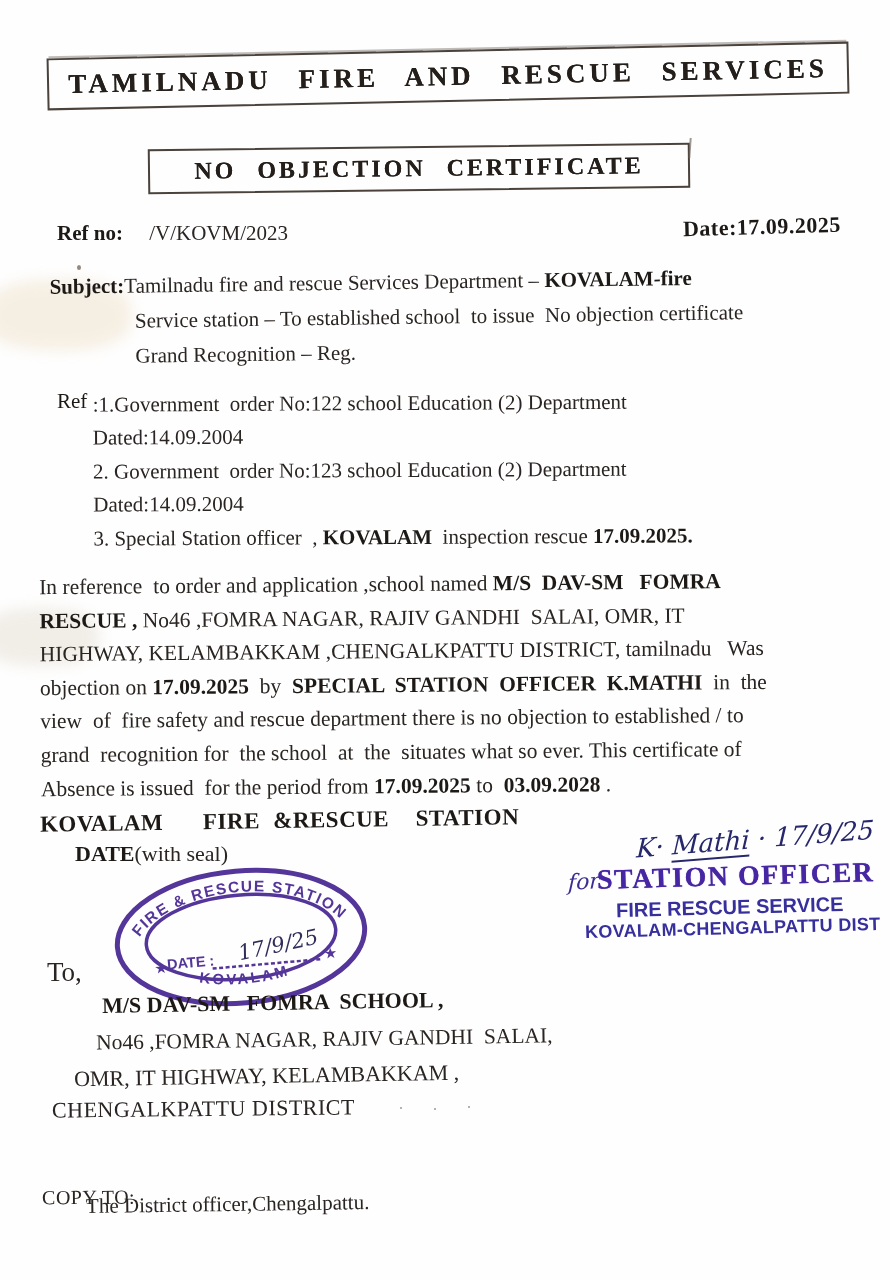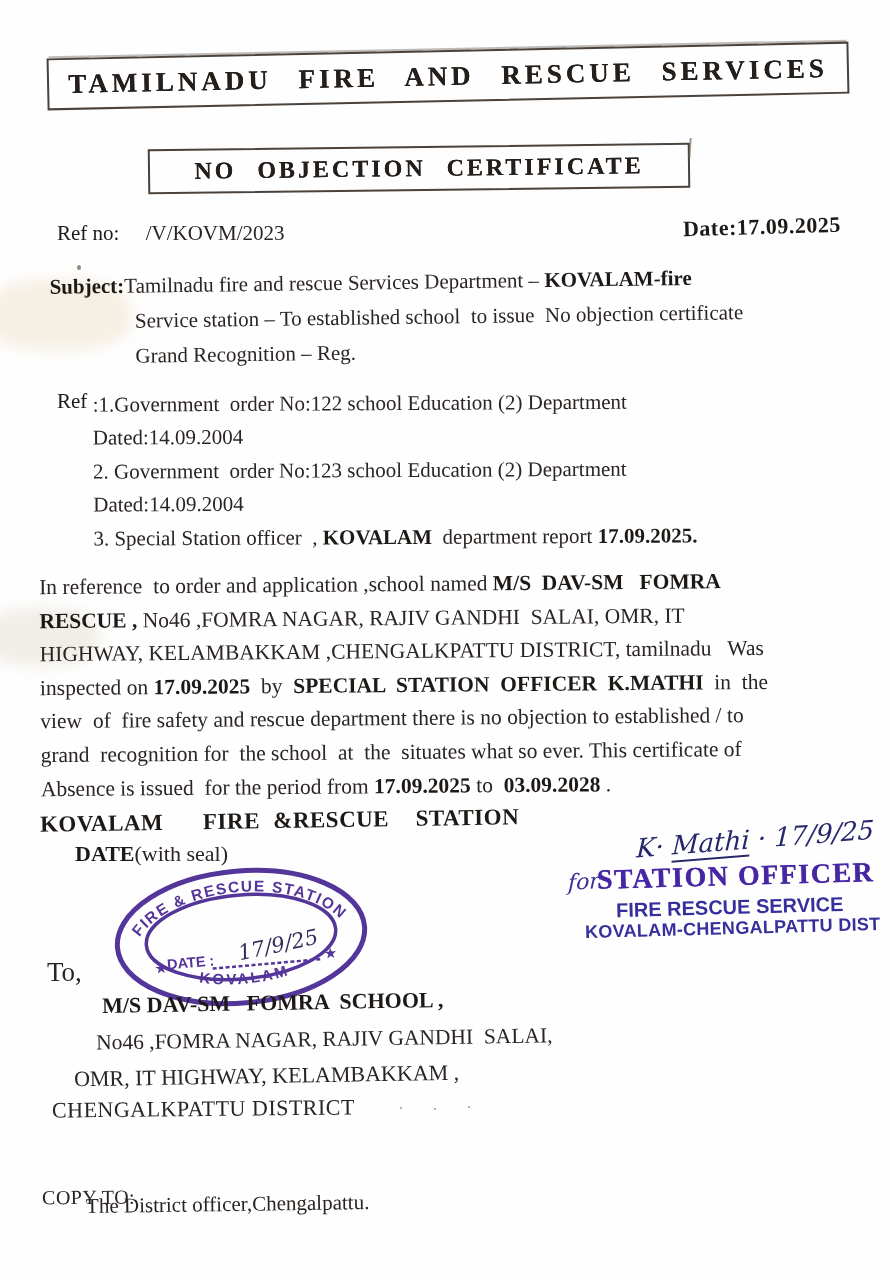--- a/index.html
+++ b/index.html
@@ -26,21 +26,21 @@
     left:148px;top:146px;width:538px;height:41px;
     border:2px solid #4a423b;
     display:flex;align-items:center;justify-content:center;
     transform:rotate(-0.7deg);
     font-weight:bold;font-size:24px;letter-spacing:3px;word-spacing:12px;
     color:#241f1b;text-shadow:0 0 0.6px #241f1b;
   }
   .cert-tick{left:689px;top:138px;width:2px;height:20px;background:#6b6158;opacity:.65;transform:rotate(4deg);}
   
   .refno{left:57px;top:221px;font-size:21px;white-space:pre;}
-  .refno .lbl{font-weight:normal;color:#1d1916;}
+  .refno .lbl{font-weight:bold;color:#1d1916;}
   .date-top{left:683px;top:214px;font-size:22px;font-weight:bold;color:#1d1916;transform:rotate(-1.6deg);letter-spacing:.5px;}
   
   .subject{left:50px;top:265px;font-size:21px;line-height:35px;transform:rotate(-0.8deg);}
   .subject .ind{padding-left:85px;}
   
   .ref-label{left:57px;top:389px;font-size:21px;font-weight:normal;color:#1d1916;}
   .ref-lines{left:93px;top:387px;font-size:21px;line-height:33.4px;transform:rotate(-0.3deg);}
   
   .body-block{left:40px;top:568px;font-size:21.5px;line-height:33.6px;transform:rotate(-0.5deg);}
   
@@ -102,28 +102,28 @@
   <div class="line ind"><span>Service station – To established school  to issue  No objection certificate</span></div>
   <div class="line ind"><span>Grand Recognition – Reg.</span></div>
 </div>
 
 <div class="abs ref-label">Ref</div>
 <div class="abs ref-lines">
   <div class="line"><span>:1.Government  order No:122 school Education (2) Department</span></div>
   <div class="line"><span>Dated:14.09.2004</span></div>
   <div class="line"><span>2. Government  order No:123 school Education (2) Department</span></div>
   <div class="line"><span>Dated:14.09.2004</span></div>
-  <div class="line"><span>3. Special Station officer  , </span><span class="b">KOVALAM</span><span>  department report </span><span class="b">17.09.2025.</span></div>
+  <div class="line"><span>3. Special Station officer  , </span><span class="b">KOVALAM</span><span>  inspection rescue </span><span class="b">17.09.2025.</span></div>
 </div>
 
 <div class="abs body-block">
   <div class="line"><span>In reference  to order and application ,school named </span><span class="b">M/S  DAV-SM   FOMRA</span></div>
   <div class="line"><span class="b">RESCUE , </span><span>No46 ,FOMRA NAGAR, RAJIV GANDHI  SALAI, OMR, IT</span></div>
   <div class="line"><span>HIGHWAY, KELAMBAKKAM ,CHENGALKPATTU DISTRICT, tamilnadu   Was</span></div>
-  <div class="line"><span>inspected on </span><span class="b">17.09.2025</span><span>  by  </span><span class="b">SPECIAL  STATION  OFFICER  K.MATHI</span><span>  in  the</span></div>
+  <div class="line"><span>objection on </span><span class="b">17.09.2025</span><span>  by  </span><span class="b">SPECIAL  STATION  OFFICER  K.MATHI</span><span>  in  the</span></div>
   <div class="line"><span>view  of  fire safety and rescue department there is no objection to established / to</span></div>
   <div class="line"><span>grand  recognition for  the school  at  the  situates what so ever. This certificate of</span></div>
   <div class="line"><span>Absence is issued  for the period from </span><span class="b">17.09.2025</span><span> to  </span><span class="b">03.09.2028</span><span> .</span></div>
 </div>
 
 <div class="abs station-title">KOVALAM   FIRE &amp;RESCUE  STATION</div>
 <div class="abs date-seal"><span class="b">DATE</span><span>(with seal)</span></div>
 
 <svg class="abs stamp" viewBox="0 0 262 142">
   <defs>

